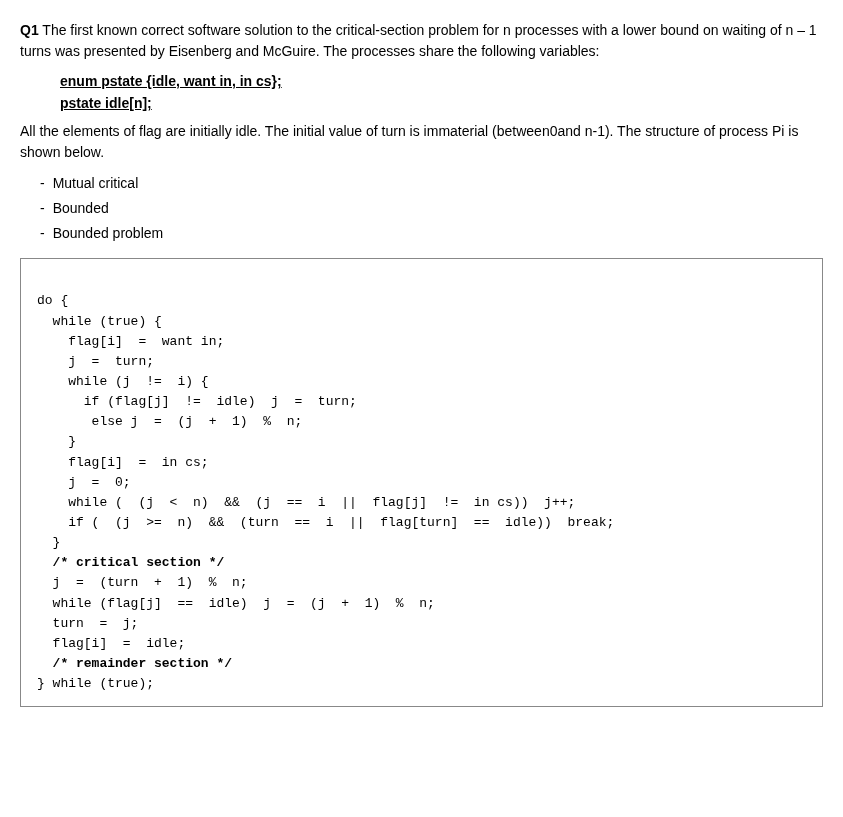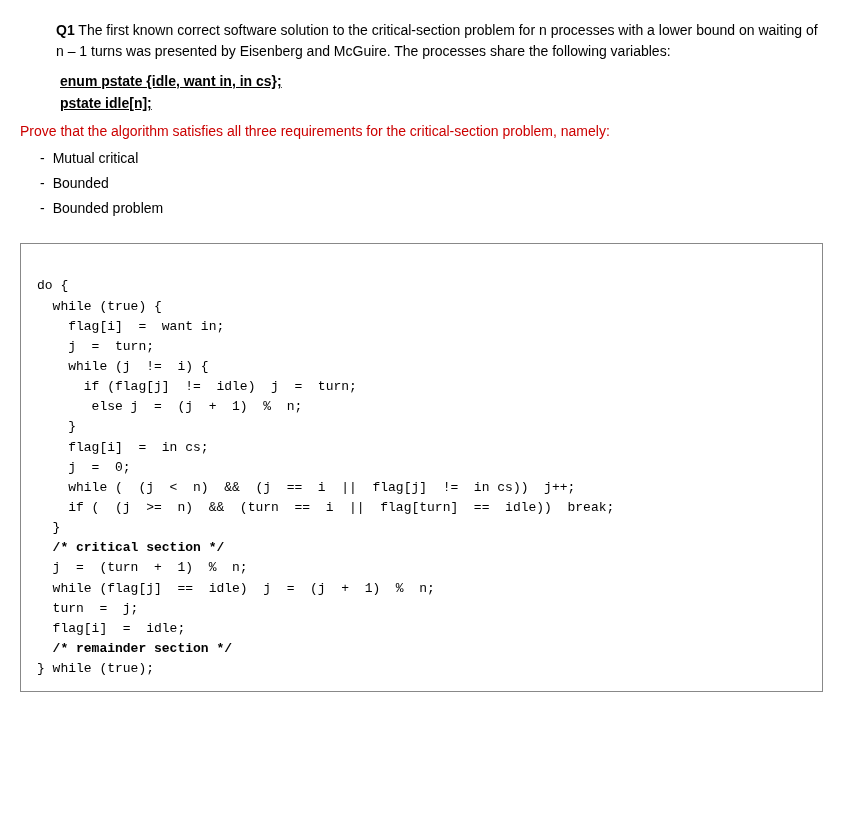--- a/index.html
+++ b/index.html
@@ -13,21 +13,20 @@
       font-family: Arial, sans-serif;
       font-size: 14px;
       color: #000000;
       padding: 20px;
       max-width: 843px;
     }
 
     .question-text {
       line-height: 1.5;
       margin-bottom: 8px;
-      margin-left: 36px;
     }
 
     .q-label {
       font-weight: bold;
     }
 
     .code-vars {
       margin: 6px 0 6px 40px;
       line-height: 1.6;
     }
@@ -56,21 +55,21 @@
     }
 
     .requirements-list .dash {
       margin-right: 8px;
       font-weight: normal;
     }
 
     .code-block {
       border: 1px solid #888888;
       padding: 12px 16px;
-      margin-top: 22px;
+      margin-top: 12px;
       background: #ffffff;
       font-family: 'Courier New', Courier, monospace;
       font-size: 13px;
       line-height: 1.55;
       color: #000000;
       white-space: pre;
     }
 
     .code-bold {
       font-weight: bold;
@@ -83,24 +82,24 @@
   <p class="question-text">
     <span class="q-label">Q1</span>
     <span> The first known correct software solution to the critical-section problem for n processes with a lower bound on waiting of n – 1 turns was presented by Eisenberg and McGuire. The processes share the following variables:</span>
   </p>
 
   <div class="code-vars">
     <div>enum pstate {idle, want in, in cs};</div>
     <div>pstate idle[n];</div>
   </div>
 
+  <p class="question-text">
+    <span>All the elements of flag are initially idle. The initial value of turn is immaterial (between0and n-1). The structure of process Pi is shown below.</span>
+  </p>
 
-  <p class="prove-text">
-    <span>Prove that the algorithm satisfies all three requirements for the critical-section problem, namely:</span>
-  </p>
 
   <div class="requirements-list">
     <div class="item">
       <span class="dash">-</span>
       <span>Mutual critical</span>
     </div>
     <div class="item">
       <span class="dash">-</span>
       <span>Bounded</span>
     </div>

